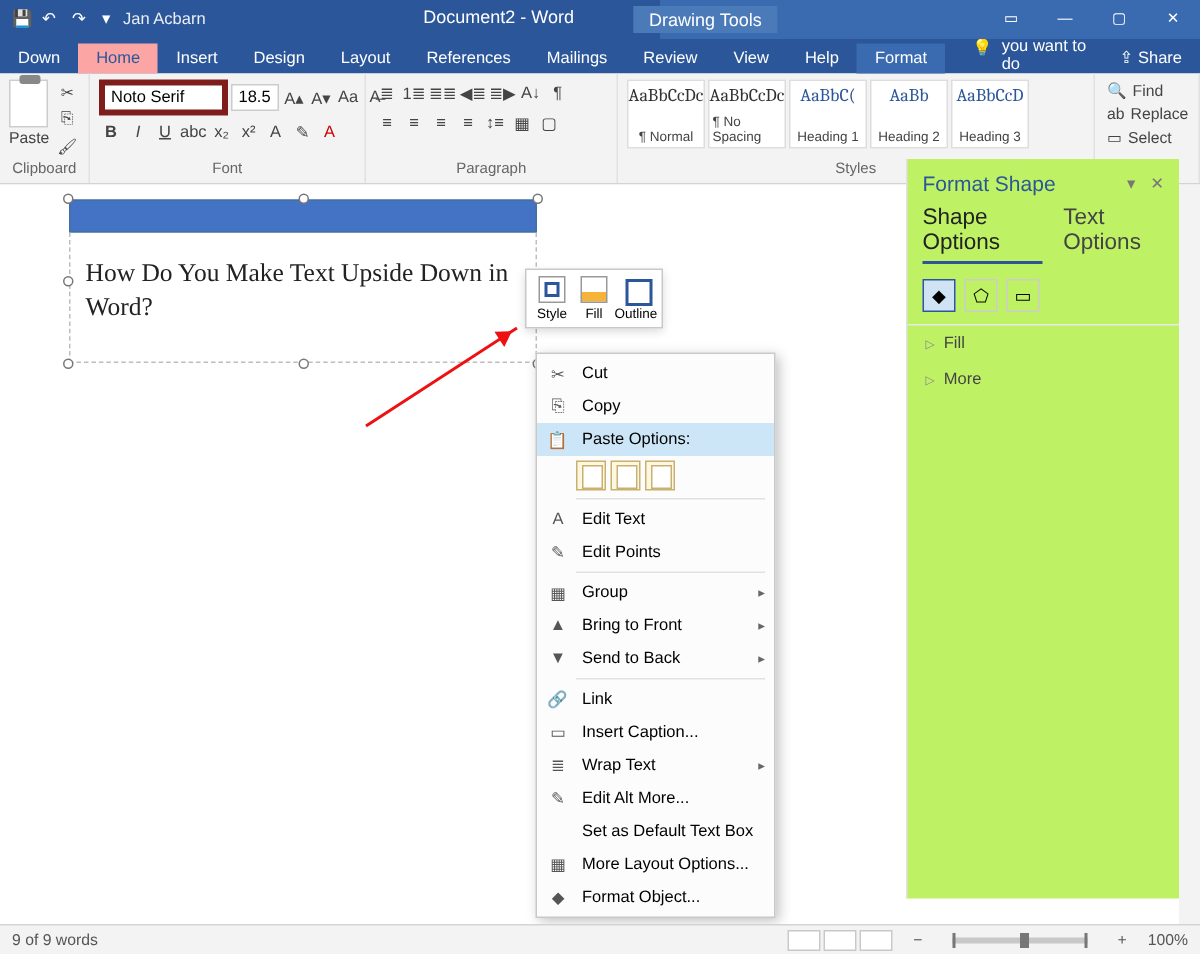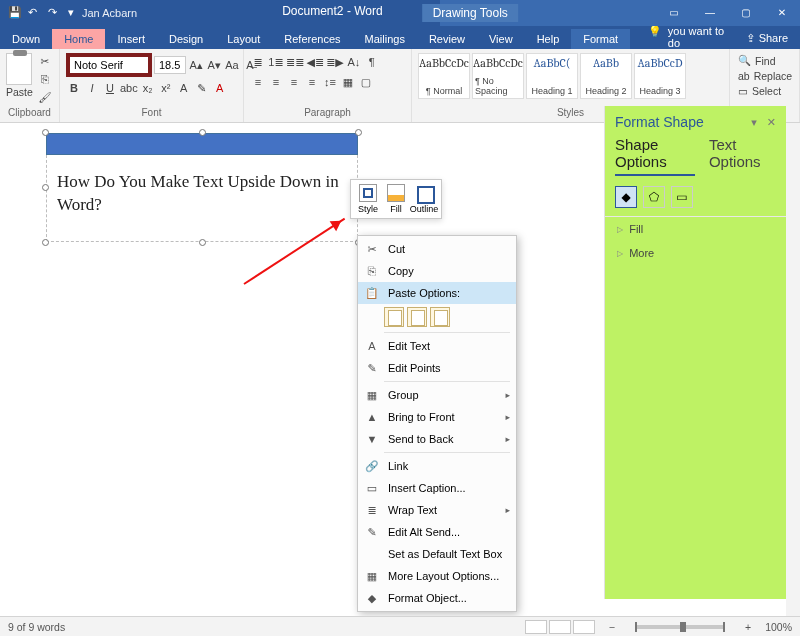--- a/index.html
+++ b/index.html
@@ -339,21 +339,21 @@
       <div class="ctx-item">
           <span class="ctx-icon">▭</span>
           <span>Insert Caption...</span>
         </div>
       <div class="ctx-item ctx-sub">
           <span class="ctx-icon">≣</span>
           <span>Wrap Text</span>
         </div>
       <div class="ctx-item">
           <span class="ctx-icon">✎</span>
-          <span>Edit Alt Send...</span>
+          <span>Edit Alt More...</span>
         </div>
       <div class="ctx-item">
           <span class="ctx-icon"></span>
           <span>Set as Default Text Box</span>
         </div>
       <div class="ctx-item">
           <span class="ctx-icon">▦</span>
           <span>More Layout Options...</span>
         </div>
       <div class="ctx-item">

